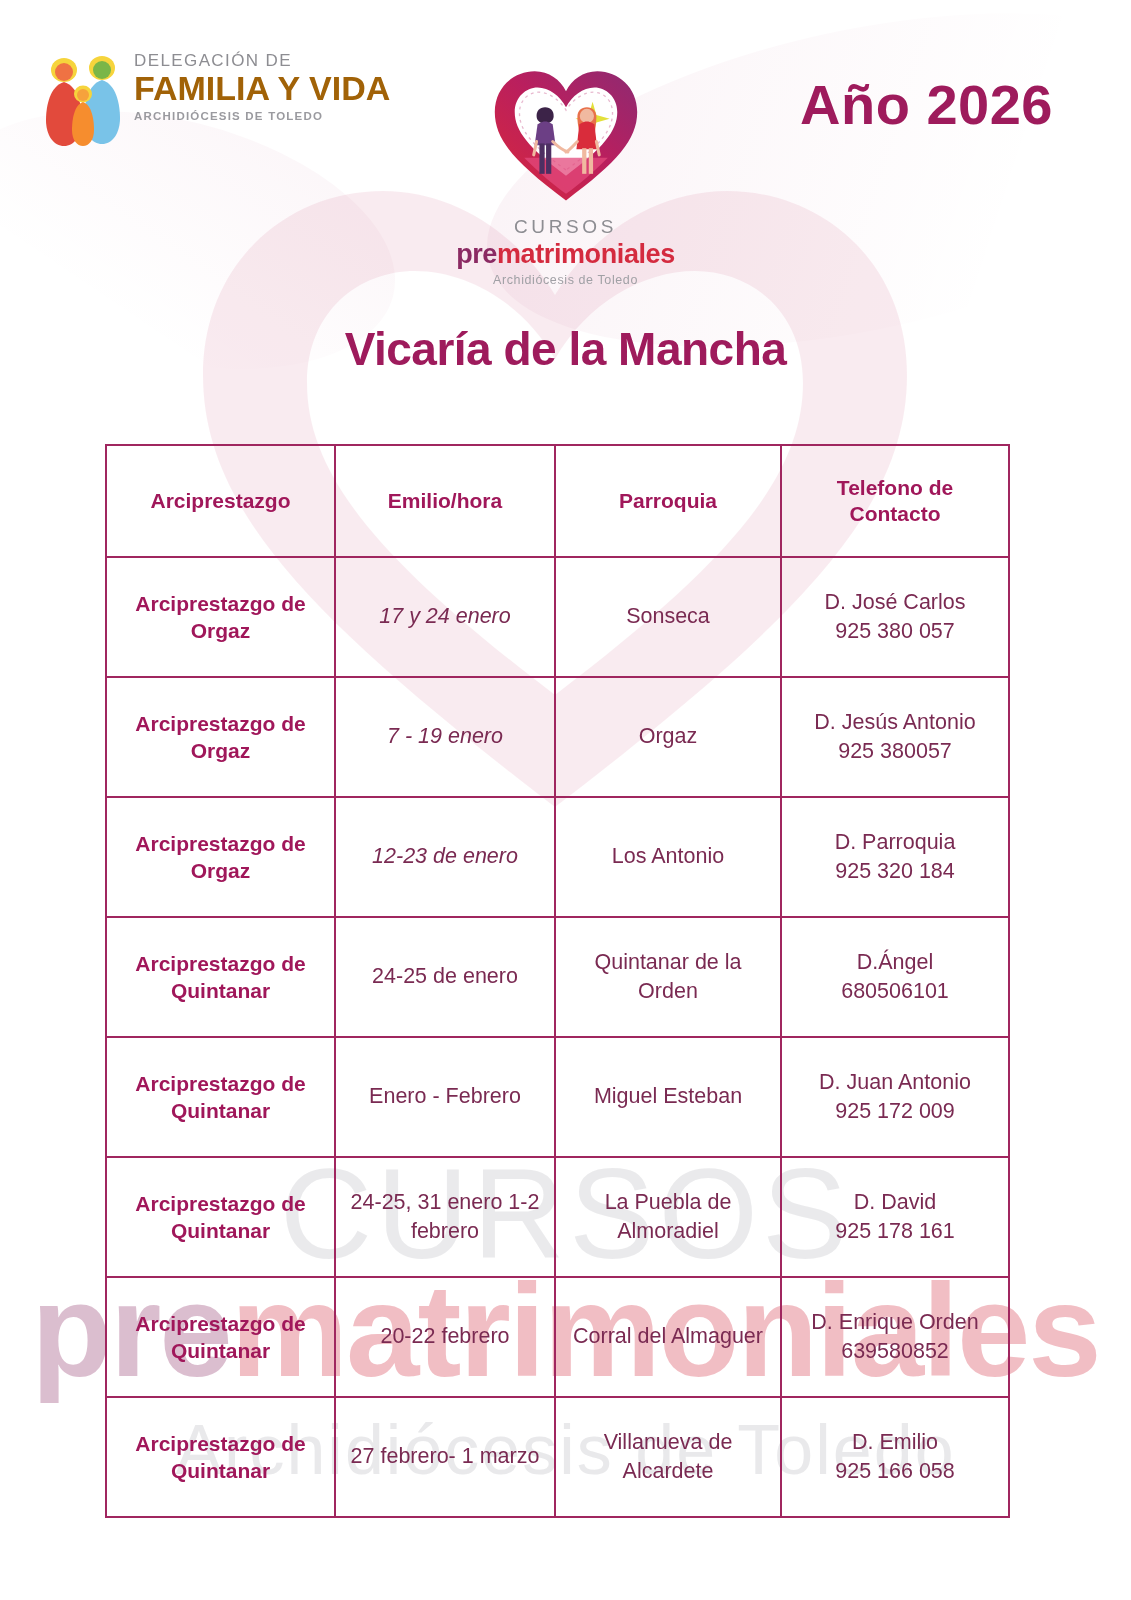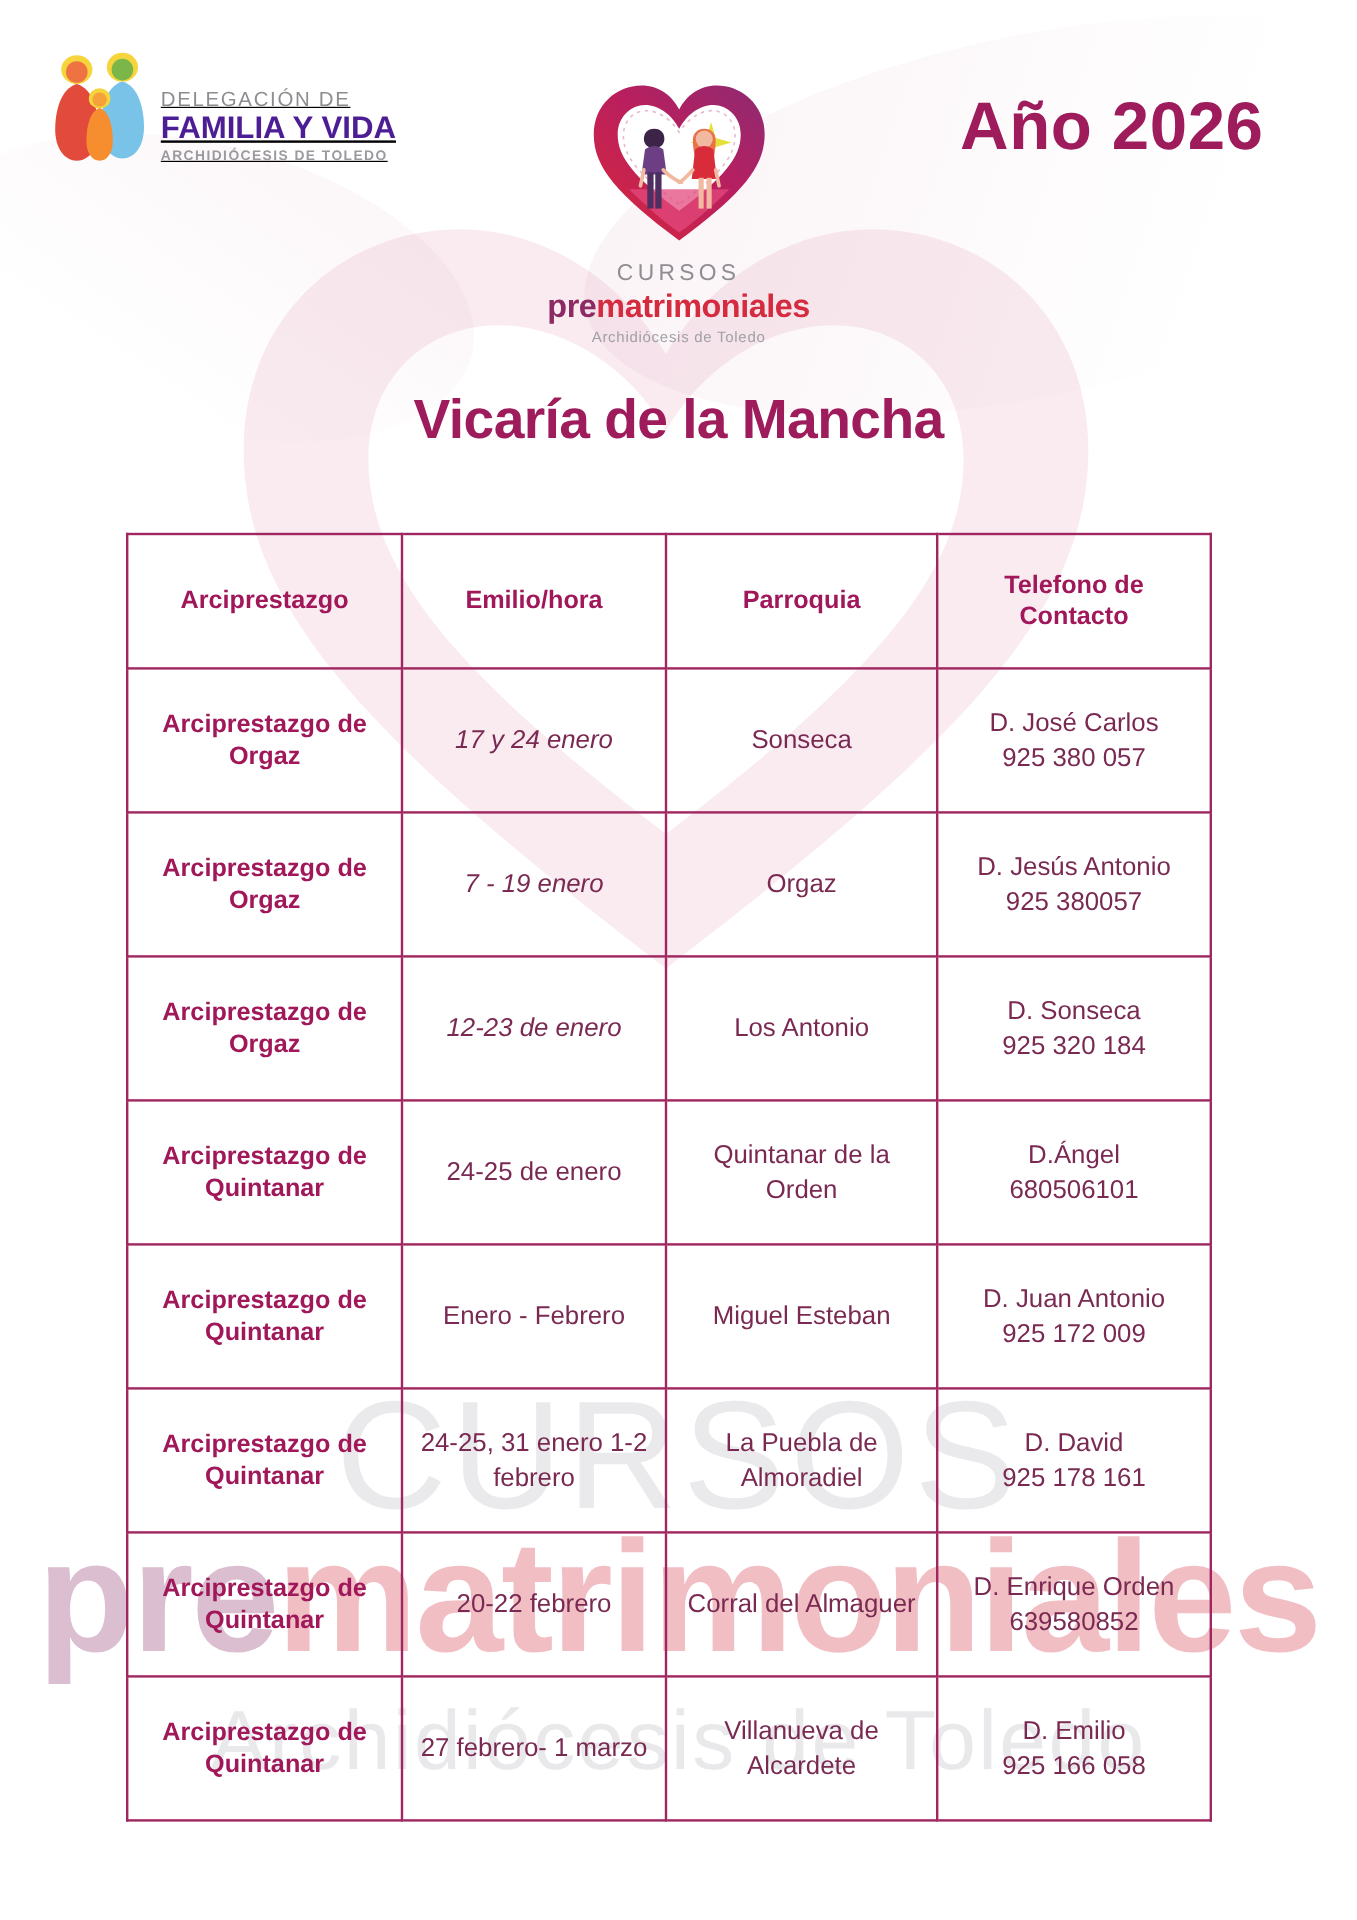--- a/index.html
+++ b/index.html
@@ -88,37 +88,36 @@
 
   
   .header {
     position: relative;
     z-index: 2;
     height: 300px;
   }
   .fam-logo {
     position: absolute;
     left: 44px;
-    top: 40px;
+    top: 52px;
     display: flex;
-    align-items: flex-end;
+    align-items: flex-start;
     gap: 12px;
-    text-decoration: underline;
   }
   .fam-text { line-height: 1; }
   .fam-l1 {
     font-size: 17px;
     letter-spacing: 1.4px;
     color: #8d8d92;
     font-weight: 400;
   }
   .fam-l2 {
-    font-size: 26px;
+    font-size: 34px;
     letter-spacing: 0px;
-    color: #4c1d95;
+    color: #a16207;
     font-weight: 800;
     margin-top: 2px;
   }
   .fam-l3 {
     font-size: 11.5px;
     letter-spacing: 1.2px;
     color: #9a9a9f;
     font-weight: 600;
     margin-top: 6px;
   }
@@ -365,21 +364,21 @@
             <td>
               <div class="cell-arcip">Arciprestazgo de Orgaz</div>
             </td>
             <td>
               <div class="cell-body italic">12-23 de enero</div>
             </td>
             <td>
               <div class="cell-body">Los Antonio</div>
             </td>
             <td>
-              <div class="cell-body">D. Sonseca</div>
+              <div class="cell-body">D. Parroquia</div>
               <div class="cell-body">925 320 184</div>
             </td>
           </tr>
           <tr>
             <td>
               <div class="cell-arcip">Arciprestazgo de Quintanar</div>
             </td>
             <td>
               <div class="cell-body">24-25 de enero</div>
             </td>

